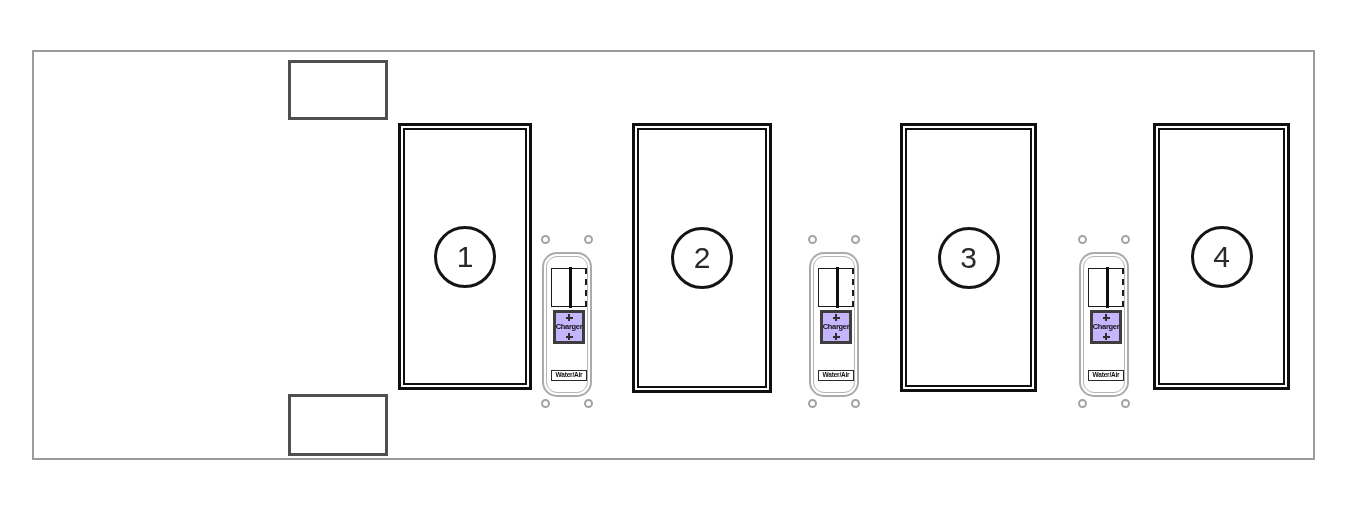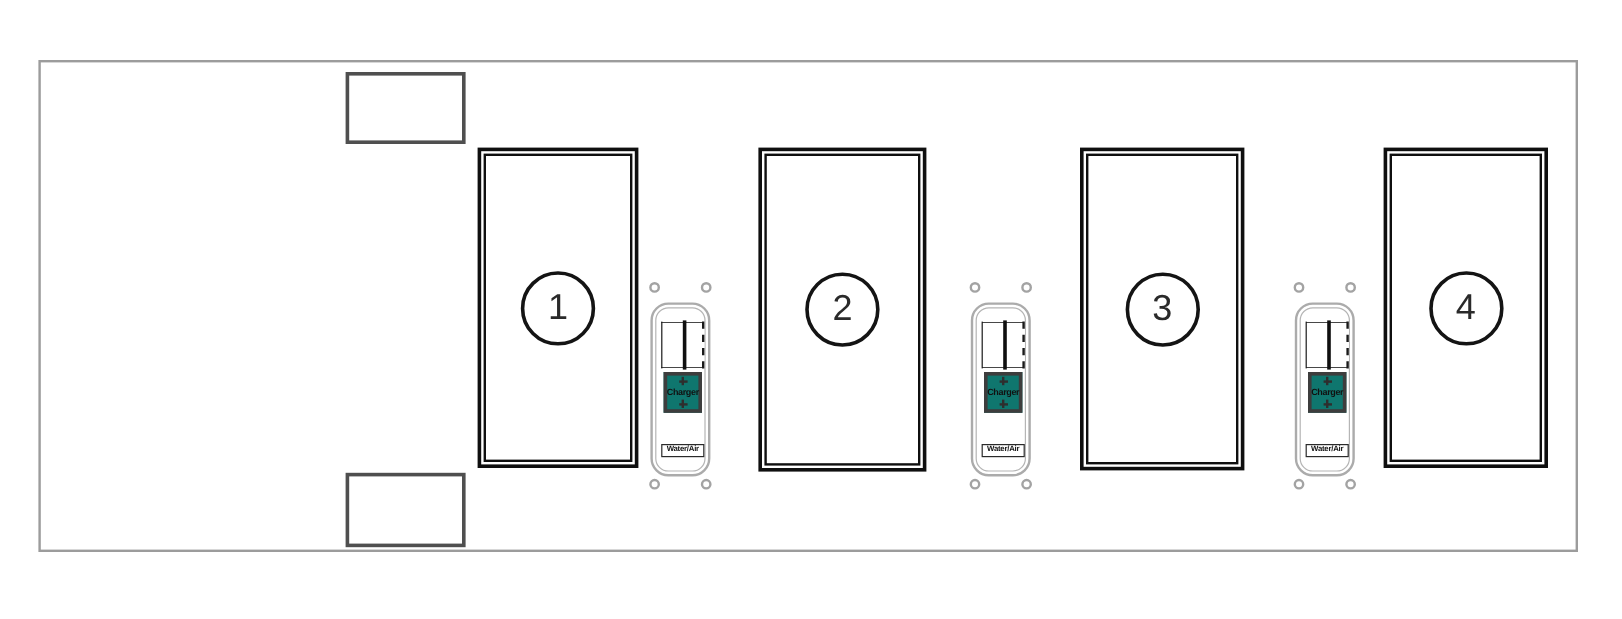--- a/index.html
+++ b/index.html
@@ -31,21 +31,21 @@
   .screw-hole{position:absolute;width:9px;height:9px;border:2px solid #a3a3a3;
     border-radius:50%;background:#ffffff;box-sizing:border-box;}
   .faceplate{position:absolute;left:1px;top:21px;width:50px;height:145px;
     border:2px solid #ababab;border-radius:15px;background:#ffffff;box-sizing:border-box;}
   .faceplate-inner{position:absolute;inset:2px;border:1.5px solid #b5b5b5;
     border-radius:11px;}
   .receptacle{position:absolute;left:7px;top:14px;width:36px;height:39px;
     border:1px solid #1a1a1a;border-right:2px dashed #1a1a1a;background:#ffffff;box-sizing:border-box;}
   .slot-bar{position:absolute;left:25px;top:13px;width:3px;height:41px;background:#0f0f0f;}
   .charger-box{position:absolute;left:9px;top:56px;width:32px;height:34px;
-    border:3px solid #3d3d3d;background:#0f766e;box-sizing:border-box;
+    border:3px solid #3d3d3d;background:#c4b5fd;box-sizing:border-box;
     display:flex;flex-direction:column;align-items:center;justify-content:space-between;
     padding:1px 0;}
   .charger-label{font-size:7.5px;font-weight:bold;color:#111;line-height:1;
     letter-spacing:-0.3px;white-space:nowrap;}
   .screwplus{position:relative;width:7px;height:7px;flex:0 0 auto;}
   .screwplus::before{content:"";position:absolute;left:0;top:2.5px;width:7px;height:2px;background:#2e2e2e;}
   .screwplus::after{content:"";position:absolute;left:2.5px;top:0;width:2px;height:7px;background:#2e2e2e;}
   .utility-box{position:absolute;left:7px;bottom:14px;width:36px;height:11px;
     border:1px solid #2a2a2a;background:#ffffff;box-sizing:border-box;
     display:flex;align-items:center;justify-content:center;}

